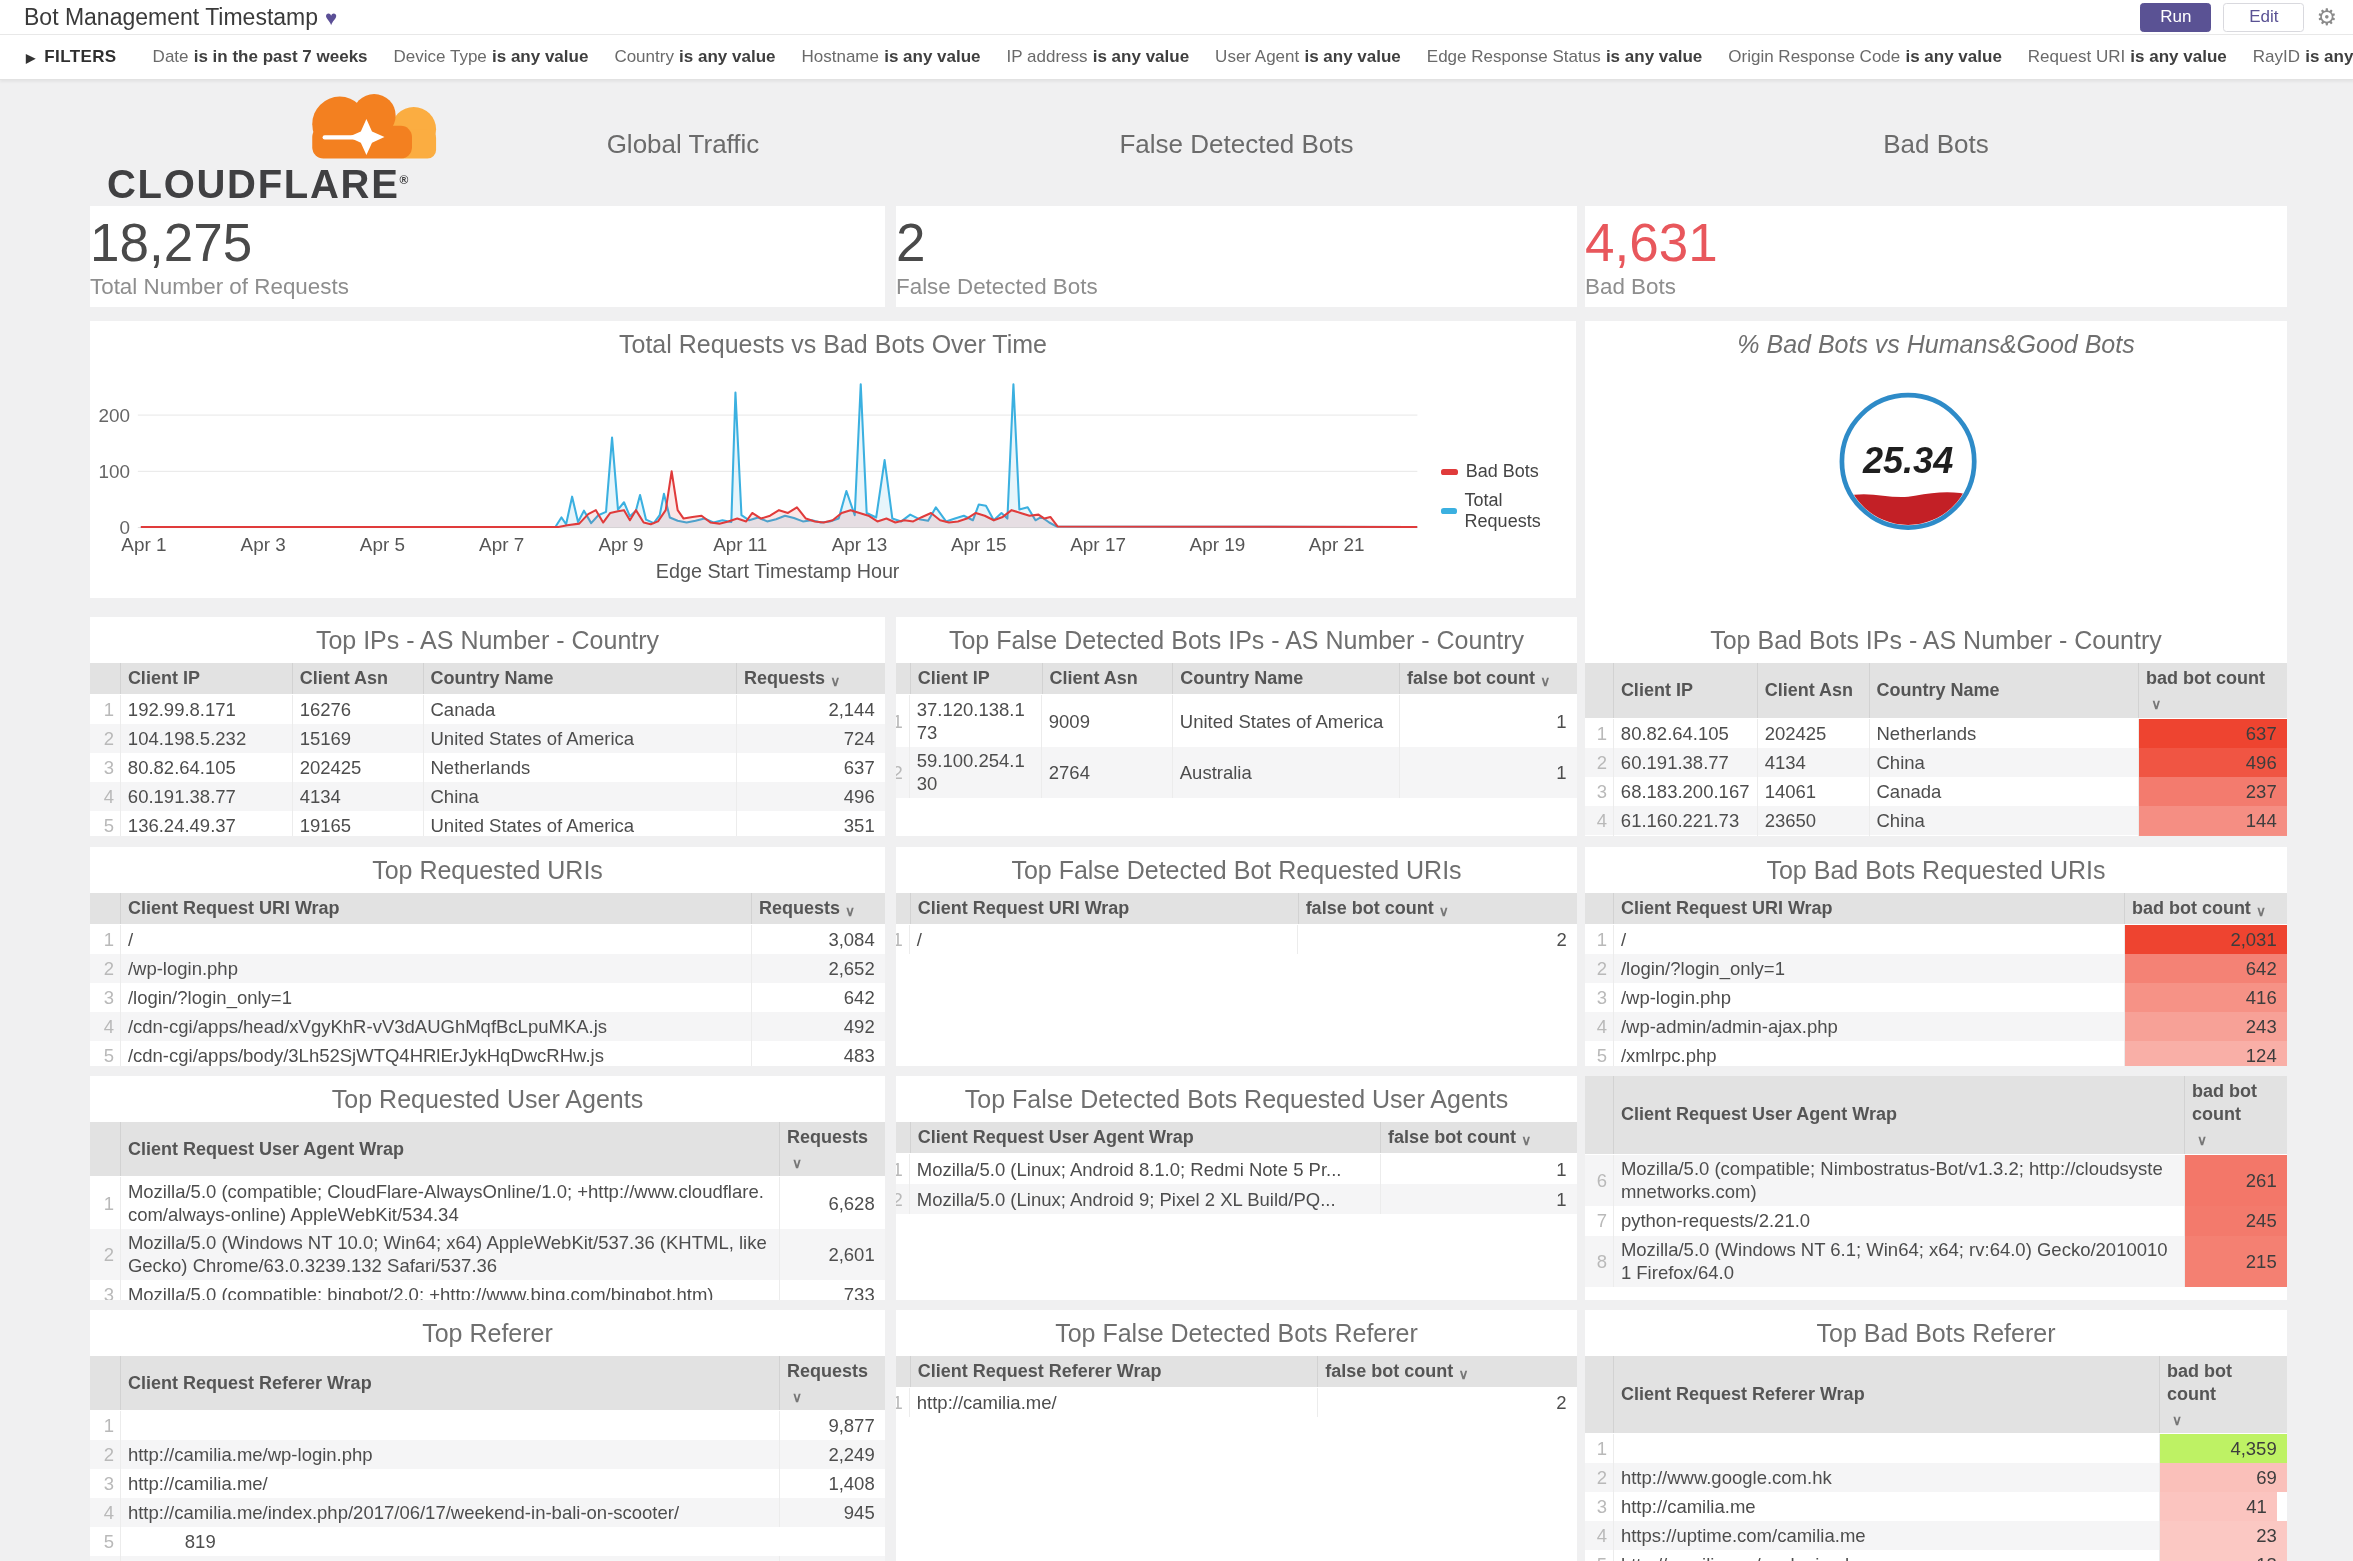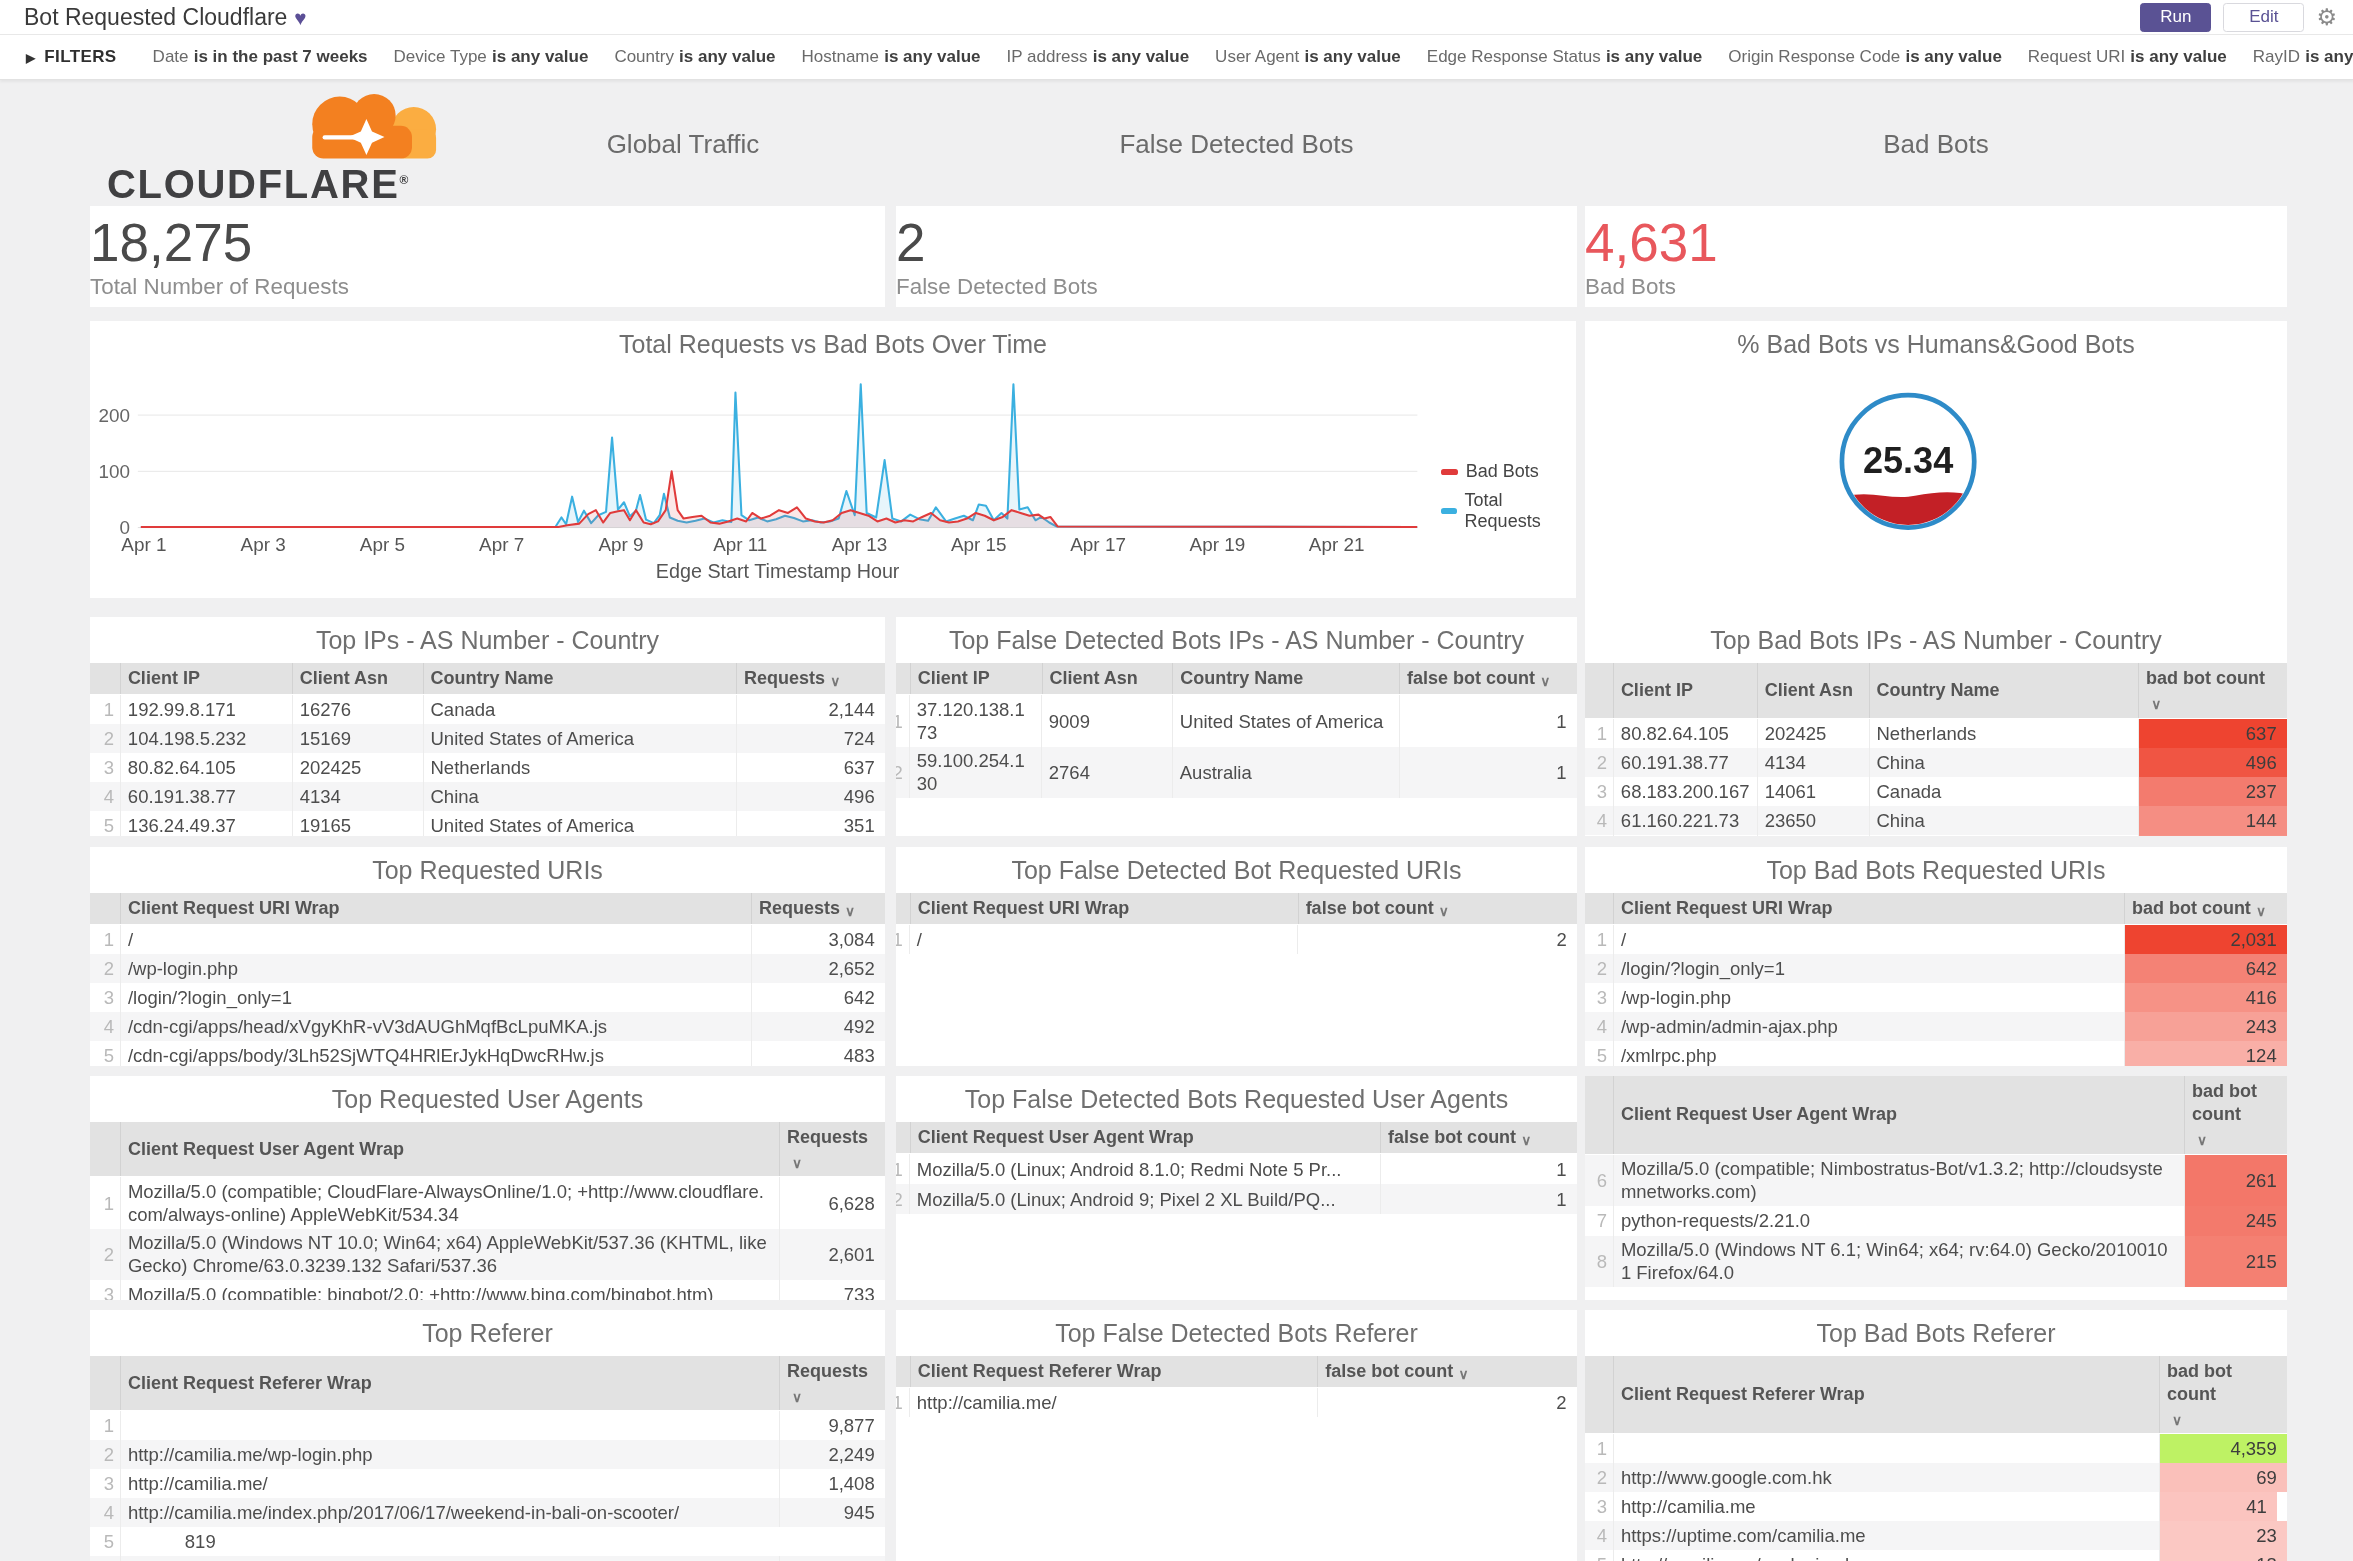--- a/index.html
+++ b/index.html
@@ -46,34 +46,34 @@
   .trow.alt{background:#f5f5f6;}
   .cell{font-size:18.5px;color:#4d4d4d;padding:2.6px 6.9px;border-right:0.9px solid #ececec;box-sizing:border-box;line-height:23px;display:flex;align-items:center;word-break:break-all;}
   .cell:last-child{border-right:none;}
   .r33 .trow .cell{min-height:29px;}
   .r35 .trow .cell{min-height:30px;}
   .cell.idx{color:#b9b9b9;justify-content:flex-end;padding-right:6px;word-break:normal;}
   .cell.num{justify-content:flex-end;padding-right:10.3px;word-break:normal;}
   .cell.heat{color:#3d3d3d;}
   
   #chart-card{left:90px;top:321px;width:1486px;height:277px;}
-  #gauge-card{left:1585px;top:321px;width:702px;height:308px;}
+  #gauge-card{left:1585px;top:321px;width:702px;height:308px;font-style:italic;}
   #legend{position:absolute;left:1351px;top:140px;}
   .litem{display:flex;align-items:center;margin-bottom:7.7px;}
   .lswatch{width:17px;height:6px;border-radius:2.6px;margin-right:7.7px;}
   .llabel{font-size:18px;color:#444;}
   svg text{font-family:"Liberation Sans",sans-serif;}
 </style>
 </head>
 <body>
 
 <div id="canvas">
 
   <div id="topbar">
-    <div id="app-title"><span>Bot Requested Cloudflare</span><span class="heart">♥</span></div>
+    <div id="app-title"><span>Bot Management Timestamp</span><span class="heart">♥</span></div>
     <div id="topbar-actions">
       <div class="btn" id="run-btn">Run</div>
       <div class="btn" id="edit-btn">Edit</div>
       <span id="gear">⚙</span>
     </div>
   </div>
 
   <div id="filterbar">
     <span id="filters-toggle"><span class="tri">▶</span><span>FILTERS</span></span>
     <div id="filter-items"><span class="fitem"><span>Date</span><b>is in the past 7 weeks</b></span><span class="fitem"><span>Device Type</span><b>is any value</b></span><span class="fitem"><span>Country</span><b>is any value</b></span><span class="fitem"><span>Hostname</span><b>is any value</b></span><span class="fitem"><span>IP address</span><b>is any value</b></span><span class="fitem"><span>User Agent</span><b>is any value</b></span><span class="fitem"><span>Edge Response Status</span><b>is any value</b></span><span class="fitem"><span>Origin Response Code</span><b>is any value</b></span><span class="fitem"><span>Request URI</span><b>is any value</b></span><span class="fitem"><span>RayID</span><b>is any value</b></span></div>

